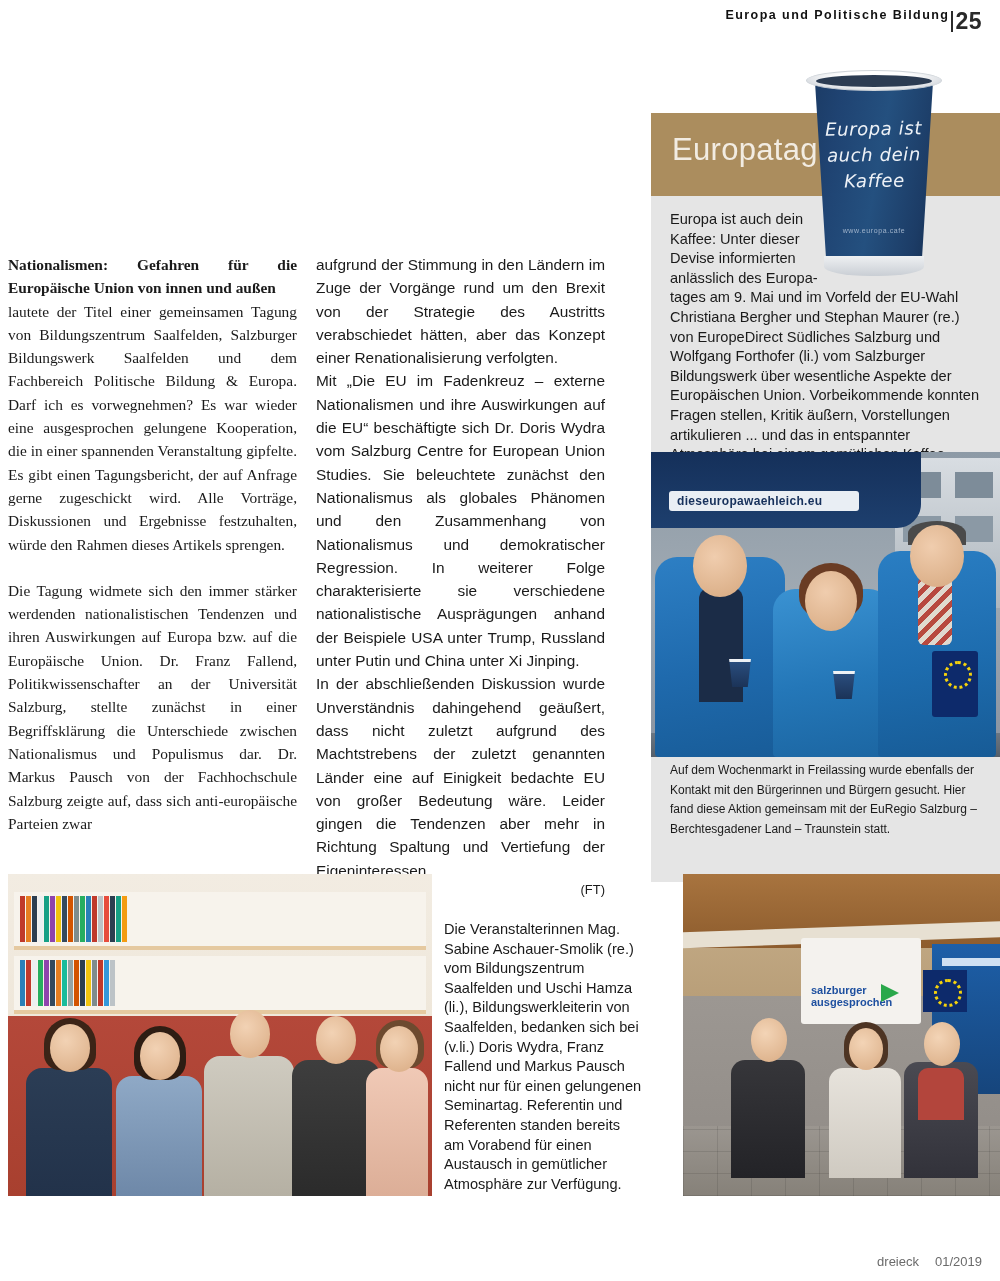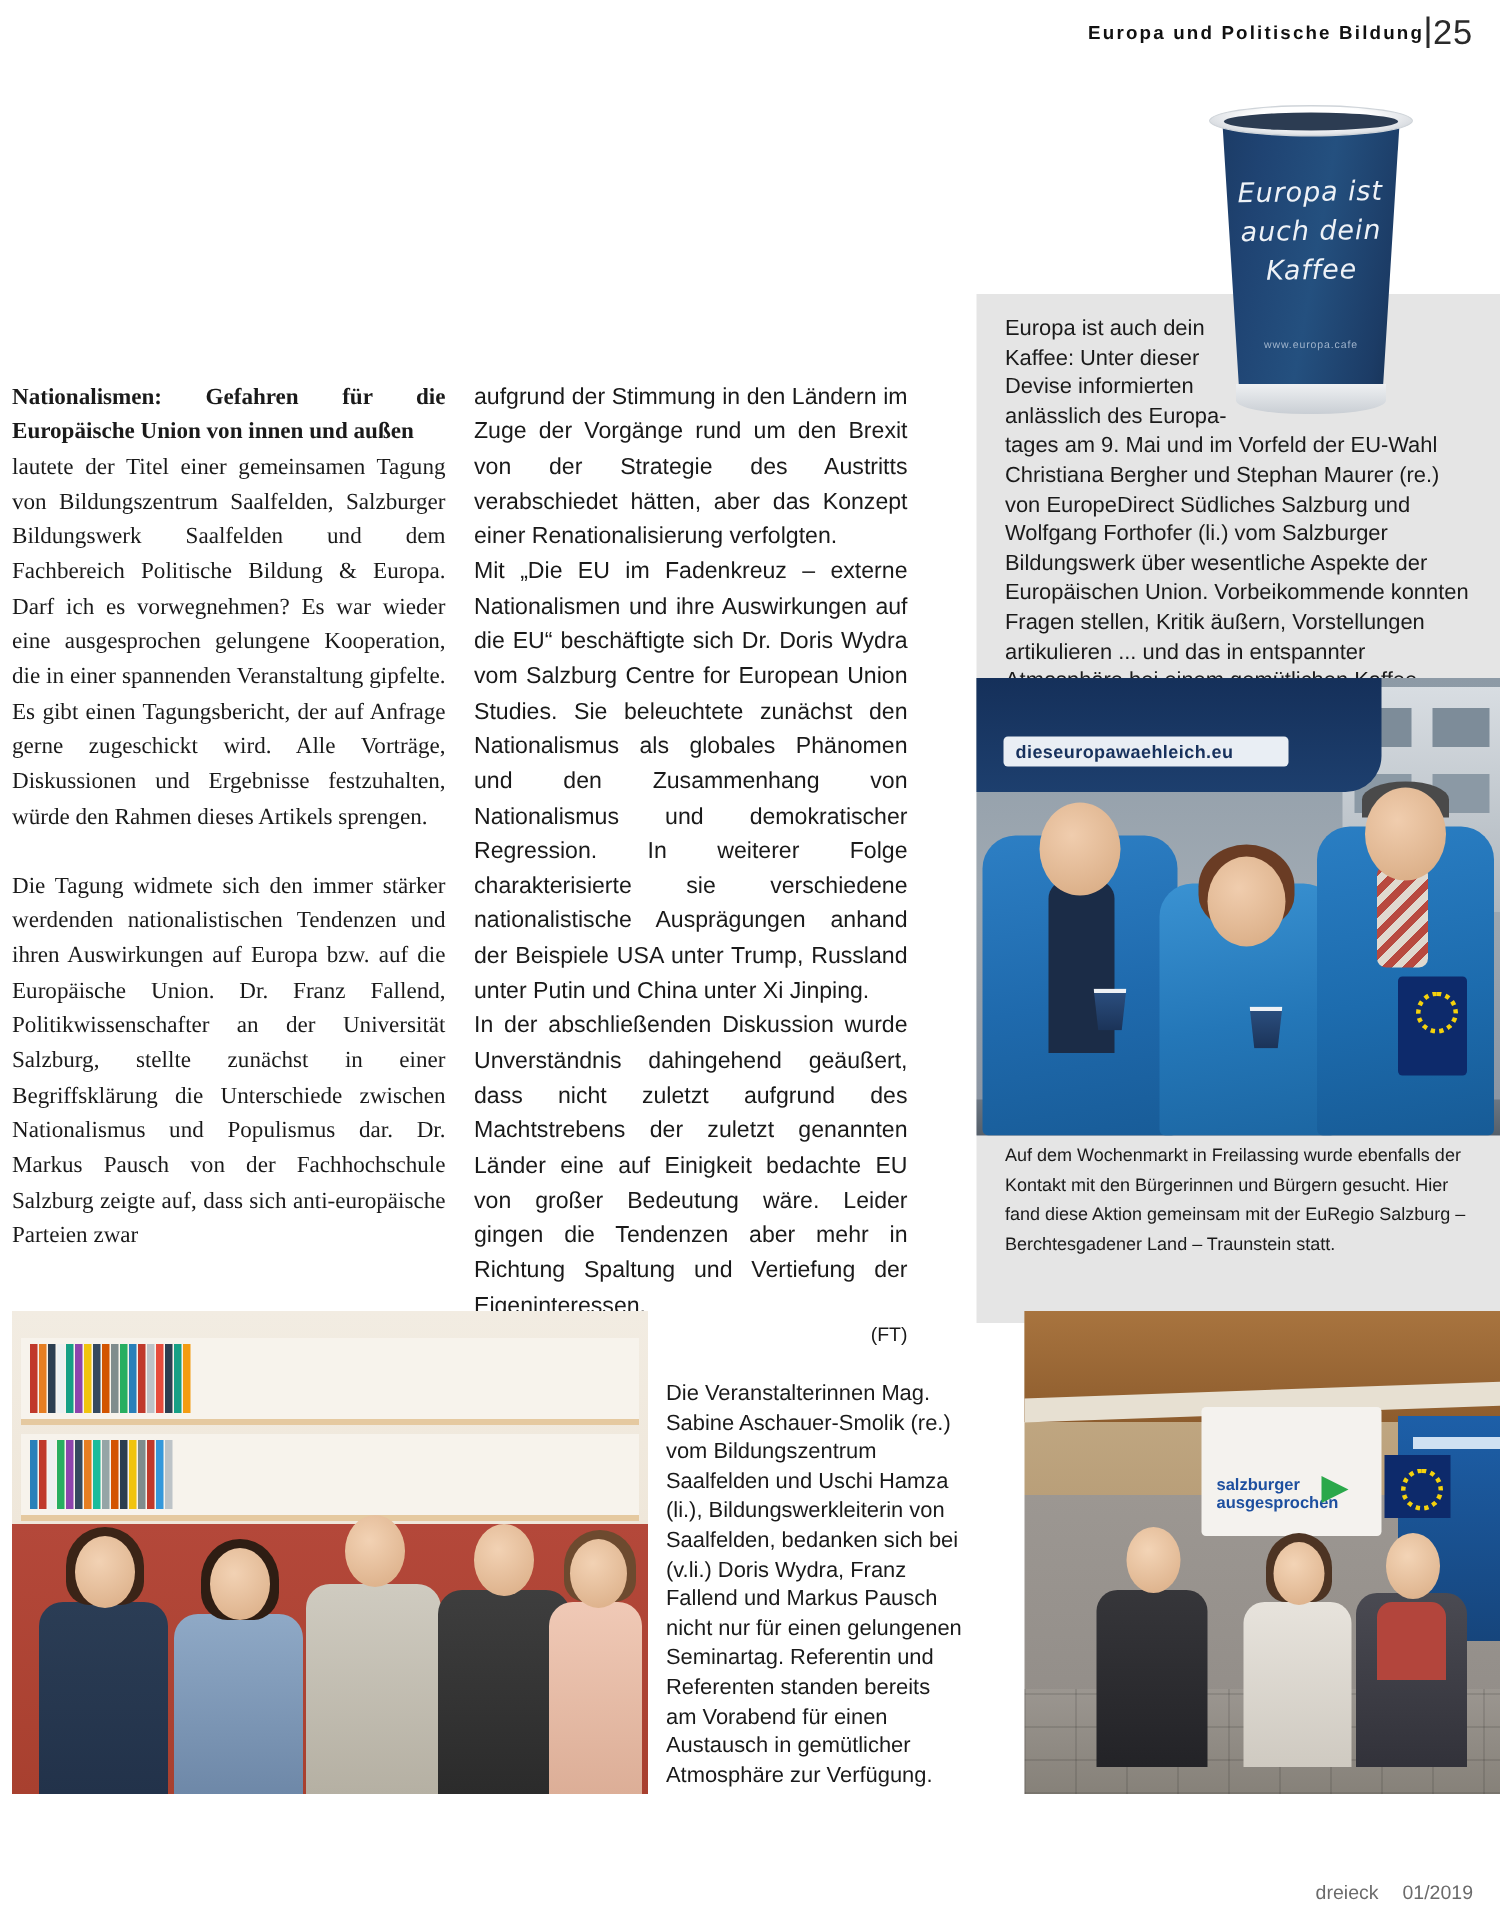--- a/index.html
+++ b/index.html
@@ -8,28 +8,28 @@
     background: #ffffff;
     font-family: "Liberation Sans", sans-serif;
     color: #1a1a1a;
     overflow: hidden;
   }
   .page { position: relative; width: 1000px; height: 1281px; }
 
   
   .running-head {
     position: absolute; top: 8px; right: 18px;
-    display: flex; align-items: center; gap: 2px;
+    display: flex; align-items: flex-start; gap: 2px;
   }
   .rh-title {
     font-size: 12.5px; font-weight: bold;
     letter-spacing: 1.45px; color: #111;
   }
   .rh-rule { width: 2px; height: 21px; background: #2a2a2a; align-self: center; }
-  .rh-page { font-size: 23px; font-weight: 400; color: #2a2a2a; letter-spacing: .5px; }
+  .rh-page { font-size: 23px; font-weight: 700; color: #2a2a2a; letter-spacing: .5px; }
 
   
   .title-banner {
     position: absolute; left: 8px; top: 89px;
     width: 525px; height: 113px;
     background: #ab8d5e;
     padding: 19px 0 0 20px;
   }
   .title-banner .line {
     color: #ffffff;
@@ -320,20 +320,23 @@
     <p class="gap">Die Tagung widmete sich den immer stärker werdenden nationalistischen Tendenzen und ihren Auswirkungen auf Europa bzw. auf die Europäische Union. Dr. Franz Fallend, Politikwissenschafter an der Universität Salzburg, stellte zunächst in einer Begriffsklärung die Unterschiede zwischen Nationalismus und Populismus dar. Dr. Markus Pausch von der Fachhochschule Salzburg zeigte auf, dass sich anti-europäische Parteien zwar</p>
   </div>
 
   <div class="col c2">
     <p>aufgrund der Stimmung in den Ländern im Zuge der Vorgänge rund um den Brexit von der Strategie des Austritts verabschiedet hätten, aber das Konzept einer Renationalisierung verfolgten.</p>
     <p>Mit „Die EU im Fadenkreuz – externe Nationalismen und ihre Auswirkungen auf die EU“ beschäftigte sich Dr. Doris Wydra vom Salzburg Centre for European Union Studies. Sie beleuchtete zunächst den Nationalismus als globales Phänomen und den Zusammenhang von Nationalismus und demokratischer Regression. In weiterer Folge charakterisierte sie verschiedene nationalistische Ausprägungen anhand der Beispiele USA unter Trump, Russland unter Putin und China unter Xi Jinping.</p>
     <p>In der abschließenden Diskussion wurde Unverständnis dahingehend geäußert, dass nicht zuletzt aufgrund des Machtstrebens der zuletzt genannten Länder eine auf Einigkeit bedachte EU von großer Bedeutung wäre. Leider gingen die Tendenzen aber mehr in Richtung Spaltung und Vertiefung der Eigeninteressen.</p>
     <span class="credit">(FT)</span>
   </div>
 
+  <div class="sidebar-tan">
+    <span class="label">Europatag</span>
+  </div>
 
   <div class="sidebar">
     <div class="sidebar-body">
       <div class="cup-float"></div>
       <p>Europa ist auch dein Kaffee: Unter dieser Devise informierten anlässlich des Europa-</p>
       <p>tages am 9. Mai und im Vorfeld der EU-Wahl Christiana Bergher und Stephan Maurer (re.) von EuropeDirect Südliches Salzburg und Wolfgang Forthofer (li.) vom Salzburger Bildungswerk über wesentliche Aspekte der Europäischen Union. Vorbeikommende konnten Fragen stellen, Kritik äußern, Vorstellungen artikulieren ... und das in entspannter Atmosphäre bei einem gemütlichen Kaffee.</p>
     </div>
     <div class="sidebar-cap2">Auf dem Wochenmarkt in Freilassing wurde ebenfalls der Kontakt mit den Bürgerinnen und Bürgern gesucht. Hier fand diese Aktion gemeinsam mit der EuRegio Salzburg – Berchtesgadener Land – Traunstein statt.</div>
   </div>
 

